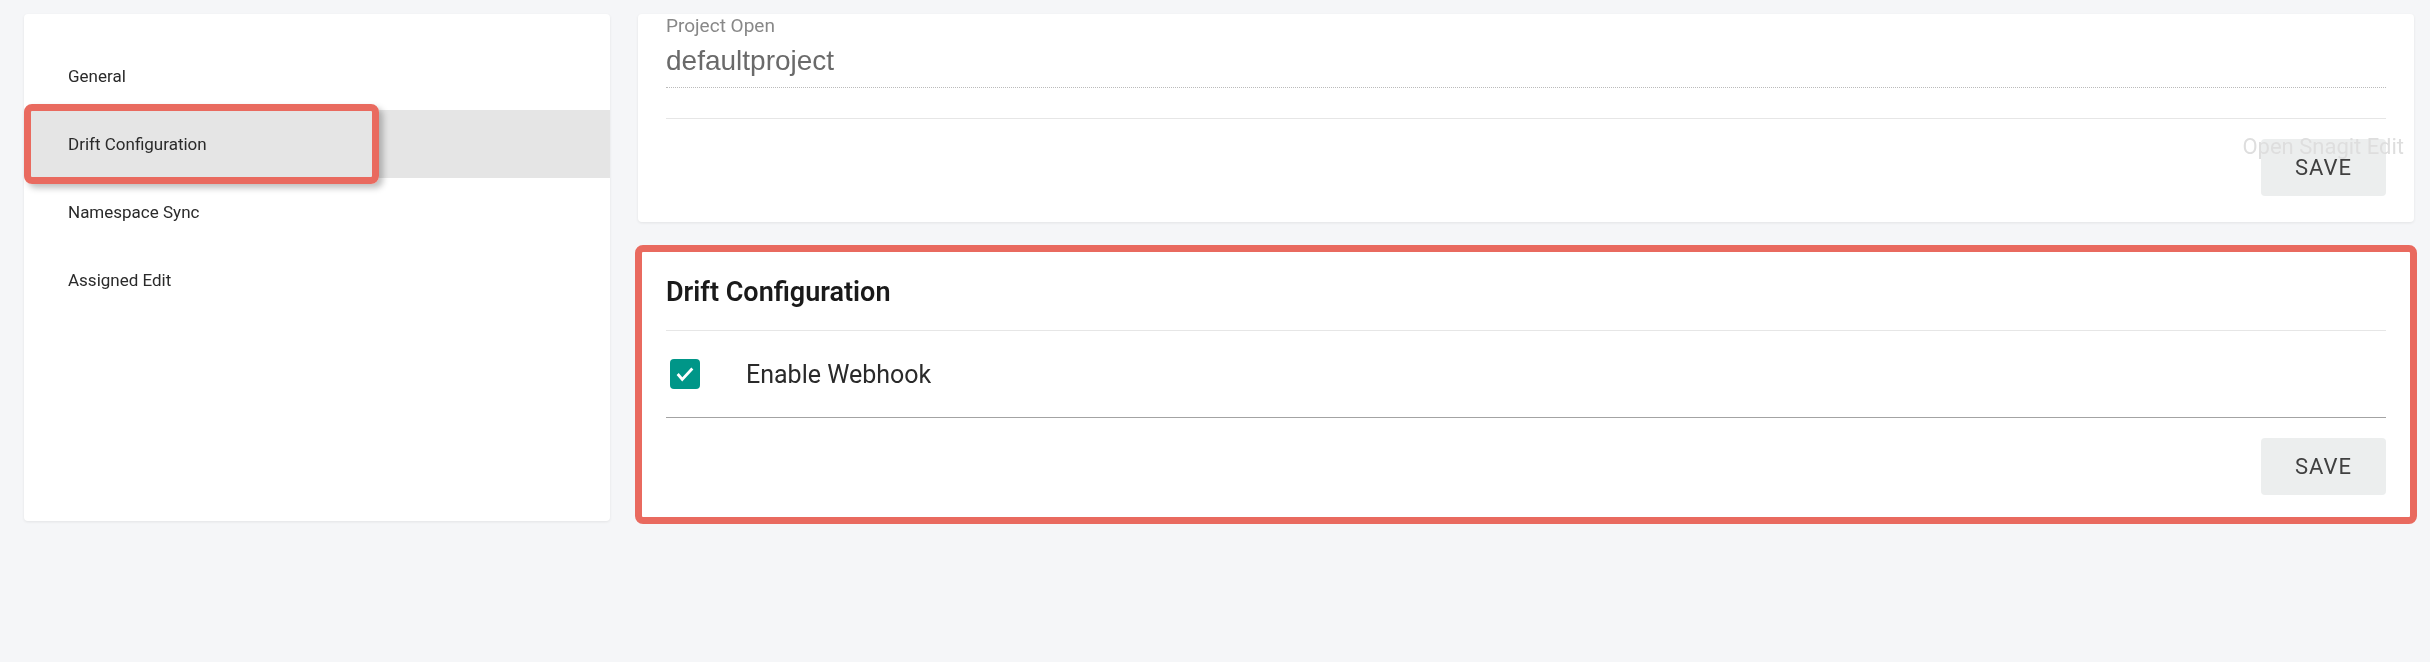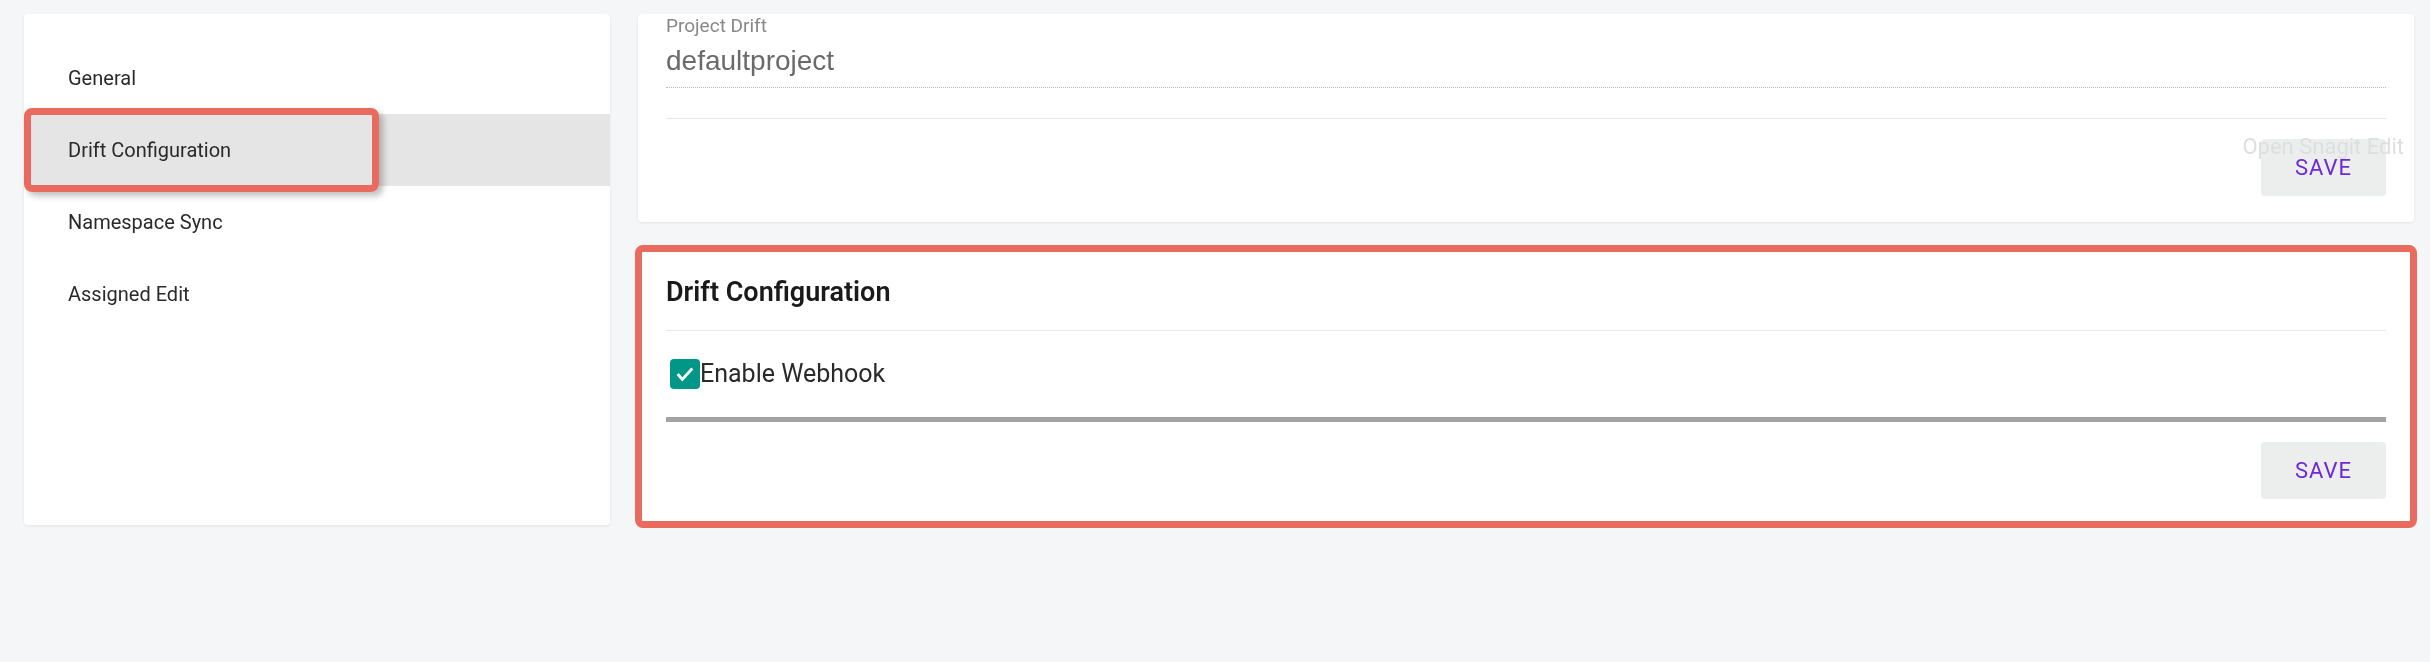--- a/index.html
+++ b/index.html
@@ -21,21 +21,21 @@
     .sidebar {
       width: 586px;
       background: #ffffff;
       border-radius: 4px;
       box-shadow: 0 1px 3px rgba(0,0,0,0.08);
       padding: 28px 0;
       flex-shrink: 0;
     }
     .sidebar-item {
       padding: 24px 44px;
-      font-size: 20px;
+      font-size: 17px;
       color: #2a2a2a;
       cursor: pointer;
       background: transparent;
     }
     .sidebar-item.active {
       background: #e5e5e5;
       position: relative;
     }
     .highlight-box-sidebar {
       position: absolute;
@@ -101,21 +101,21 @@
       border: none;
       border-top: 1px solid #e6e6e6;
     }
     .card-footer {
       display: flex;
       justify-content: flex-end;
       margin-top: 20px;
     }
     .save-button {
       background: #eceeee;
-      color: #6d28d9;
+      color: #404040;
       border: none;
       padding: 16px 34px;
       font-size: 22px;
       letter-spacing: 1px;
       border-radius: 4px;
       cursor: pointer;
       font-family: inherit;
     }
     .drift-card {
       position: relative;
@@ -134,22 +134,24 @@
     }
     .card-title {
       font-size: 27px;
       font-weight: 600;
       color: #1a1a1a;
       padding-bottom: 22px;
       border-bottom: 1px solid #e6e6e6;
     }
     .checkbox-row {
       display: flex;
+      align-items: center;
+      gap: 46px;
       padding: 28px 4px;
-      border-bottom: 5px solid #a3a3a3;
+      border-bottom: 1px solid #a3a3a3;
     }
     .checkbox-box {
       width: 30px;
       height: 30px;
       background: #009688;
       border-radius: 4px;
       display: flex;
       align-items: center;
       justify-content: center;
       cursor: pointer;
@@ -195,21 +197,21 @@
     <div class="sidebar-item">
       <span>Assigned Edit</span>
     </div>
   </div>
 
   <div class="main-content">
 
     <div class="card">
       <div class="form-row">
         <div class="form-field">
-          <label class="field-label">Project Drift</label>
+          <label class="field-label">Project Open</label>
           <input class="field-input" type="text" value="defaultproject" style="">
         </div>
       </div>
       <hr class="divider-line">
       <div class="card-footer">
         <button class="save-button">SAVE</button>
       </div>
       <div class="watermark">Open Snagit Edit</div>
     </div>
 

